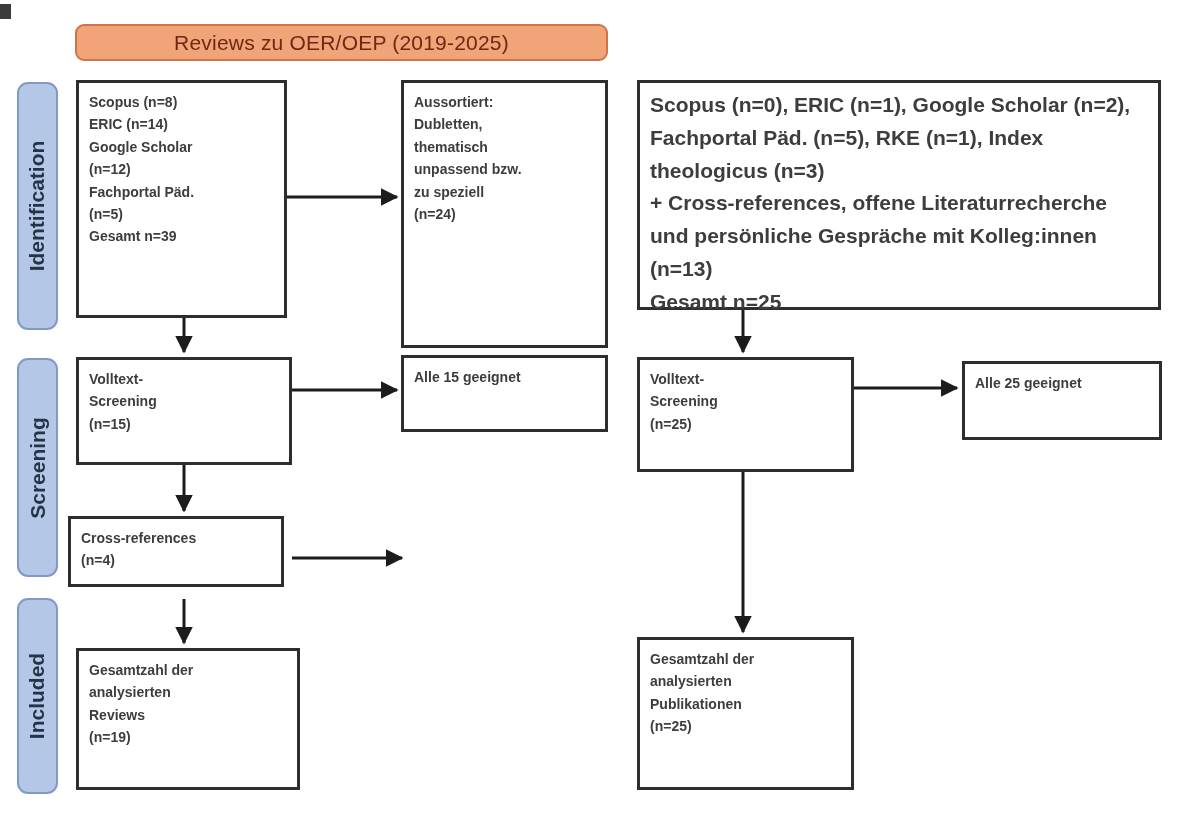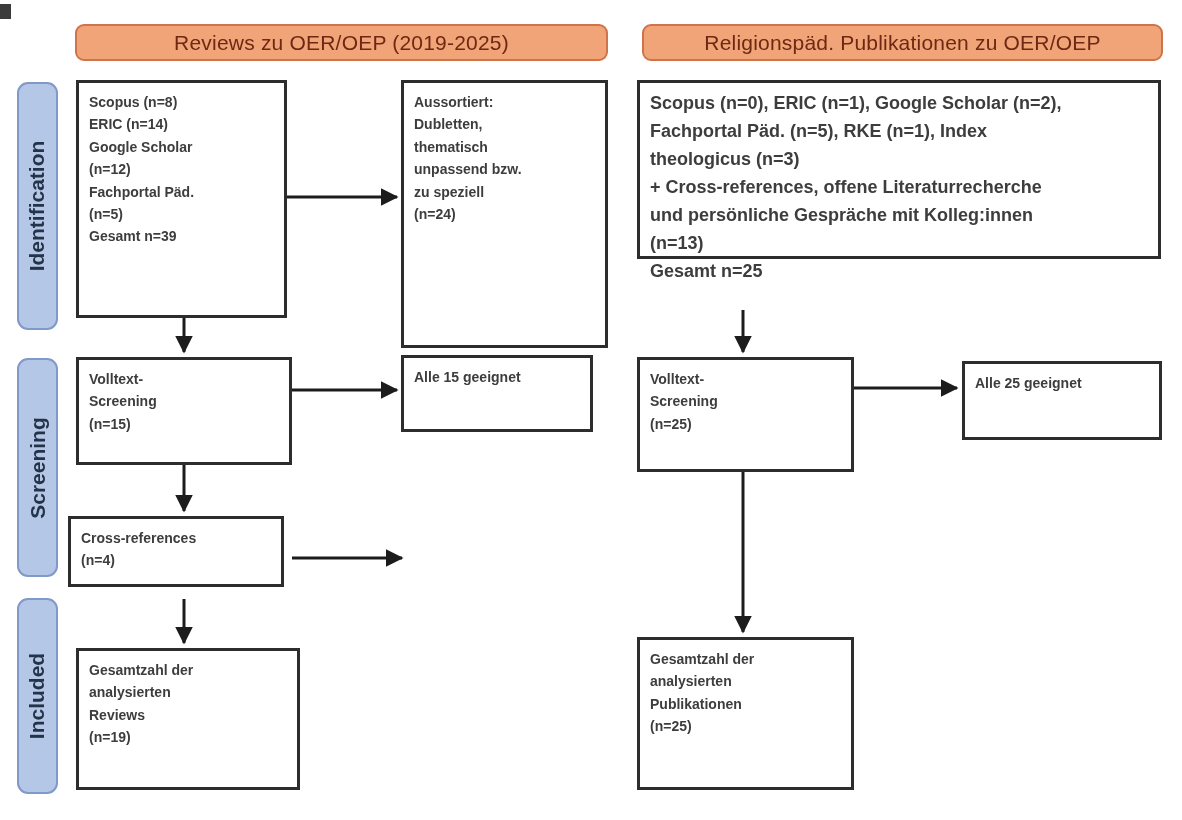--- a/index.html
+++ b/index.html
@@ -63,24 +63,24 @@
     border: 3px solid #2d2d2d;
     color: #3d3d3d;
     font-size: 14px;
     font-weight: 600;
     line-height: 1.6;
     padding: 8px 10px;
     white-space: pre-line;
   }
   #box-l-identification { left: 76px;  top: 80px;  width: 211px; height: 238px; }
   #box-l-excluded       { left: 401px; top: 80px;  width: 207px; height: 268px; }
-  #box-r-identification { left: 637px; top: 80px;  width: 524px; height: 179px;
-                          font-size: 18px; line-height: 1.56; padding: 6px 10px; }
+  #box-r-identification { left: 637px; top: 80px;  width: 524px; height: 230px;
+                          font-size: 21px; line-height: 1.56; padding: 6px 10px; }
   #box-l-fulltext       { left: 76px;  top: 357px; width: 216px; height: 108px; }
-  #box-l-fulltext-result{ left: 401px; top: 355px; width: 192px; height: 77px; }
+  #box-l-fulltext-result{ left: 401px; top: 355px; width: 207px; height: 77px; }
   #box-r-fulltext       { left: 637px; top: 357px; width: 217px; height: 115px; }
   #box-r-fulltext-result{ left: 962px; top: 354px; width: 200px; height: 79px; margin-top: 7px; }
   #box-l-crossref       { left: 68px;  top: 516px; width: 216px; height: 71px; }
   #box-l-crossref-result{ left: 406px; top: 515px; width: 202px; height: 85px; }
   #box-l-included       { left: 76px;  top: 648px; width: 224px; height: 142px; }
   #box-r-included       { left: 637px; top: 637px; width: 217px; height: 153px; }
 
   
   #arrow-layer {
     position: absolute;
@@ -99,21 +99,20 @@
   }
 </style>
 </head>
 <body>
 
 <div id="canvas">
 
   <div id="corner-artifact"></div>
 
   <div id="header-left" class="col-header">Reviews zu OER/OEP (2019-2025)</div>
-  <div id="header-right" class="col-header">Religionspäd. Publikationen zu OER/OEP</div>
 
   <div id="stage-identification" class="stage-tag">
     <span>Identification</span>
   </div>
   <div id="stage-screening" class="stage-tag">
     <span>Screening</span>
   </div>
   <div id="stage-included" class="stage-tag">
     <span>Included</span>
   </div>

